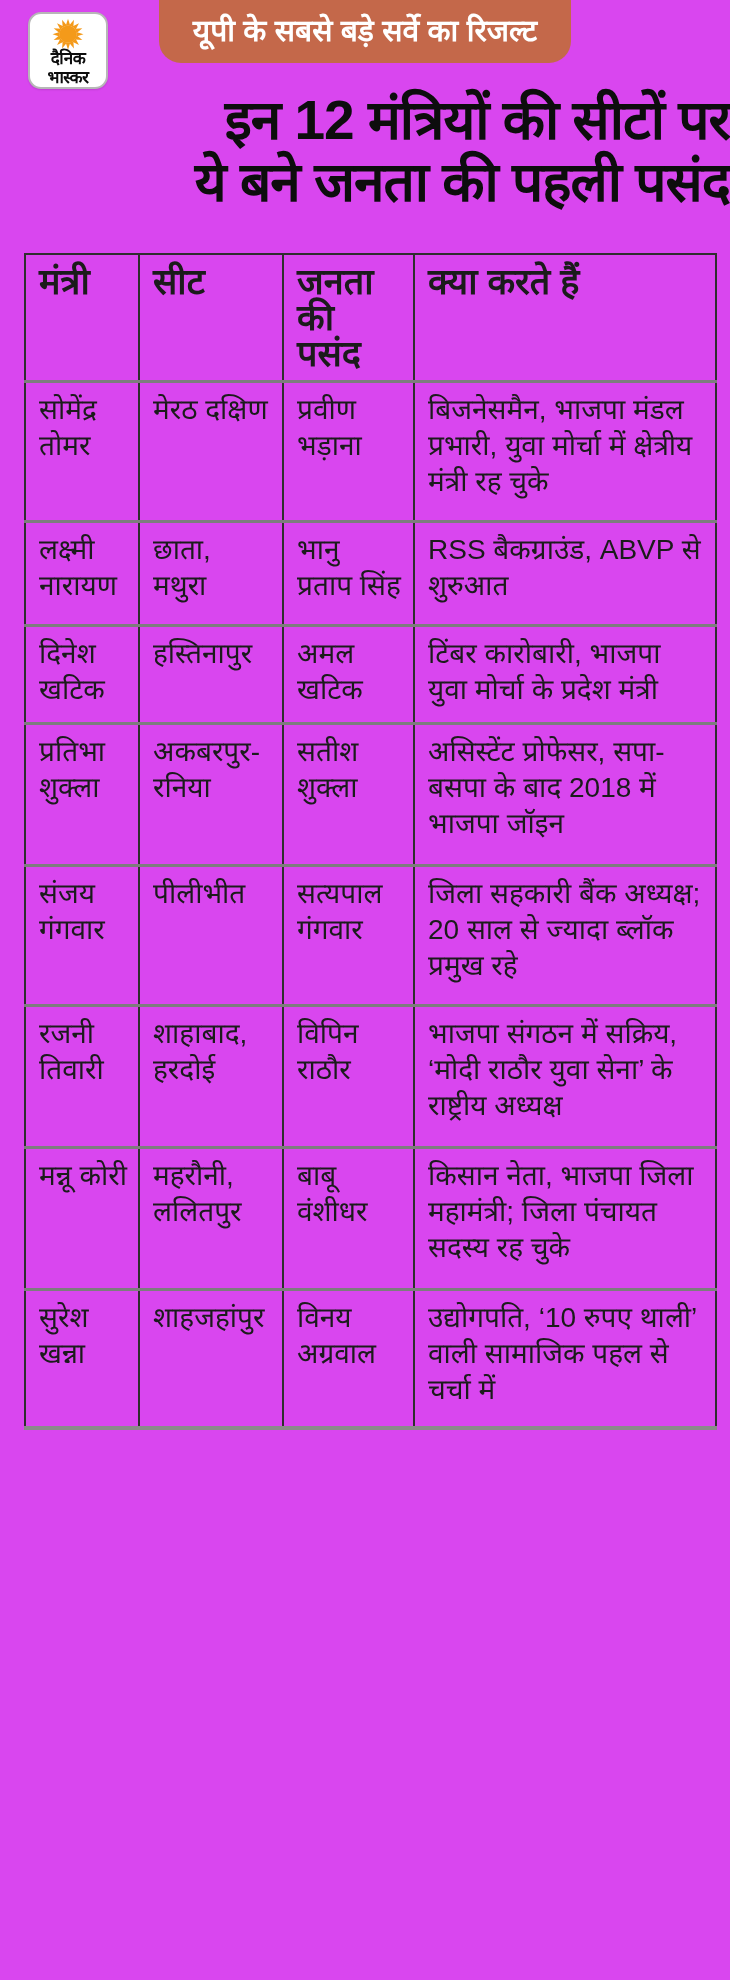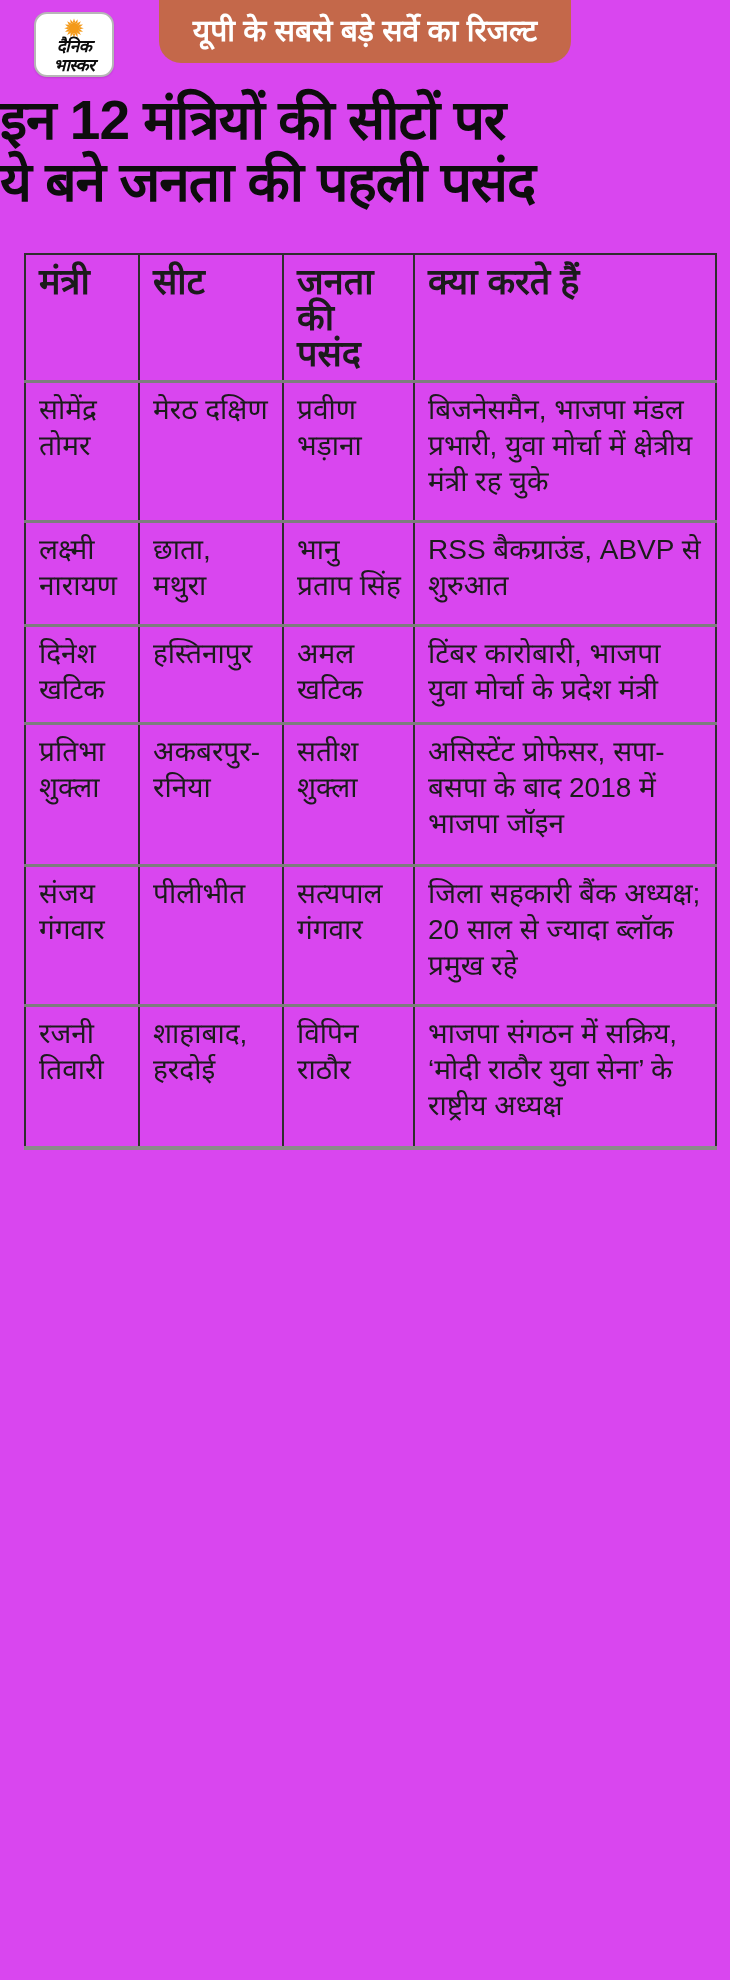--- a/index.html
+++ b/index.html
@@ -8,31 +8,30 @@
 
   
   .badge{
     width:fit-content;margin:0 auto;background:#c4684a;color:#ffffff;
     font-size:30px;font-weight:700;line-height:1;
     padding:16px 34px 17px;border-radius:0 0 22px 22px;text-align:center;
   }
 
   
   .logo{
-    position:absolute;left:34px;top:12px;width:80px;height:65px;
+    position:absolute;left:28px;top:12px;width:80px;height:77px;
     background:#ffffff;border:2px solid #b7b7b7;border-radius:13px;
     box-sizing:border-box;display:flex;flex-direction:column;align-items:center;
     box-shadow:0 1px 2px rgba(0,0,0,0.12);
-    font-style:italic;
   }
   .logo svg{margin-top:4px;}
   .logo-name{font-size:17px;line-height:1.08;font-weight:900;color:#0d0d0d;text-align:center;letter-spacing:-0.5px;}
 
   
-  .title{margin-top:26px;text-align:left;font-weight:900;color:#0d0d0d;
+  .title{margin-top:26px;text-align:right;font-weight:900;color:#0d0d0d;
     font-size:55px;line-height:62px;letter-spacing:-1px;}
 
   
   .table-wrap{margin:40px 15px 0 24px;}
   table{border-collapse:collapse;table-layout:fixed;width:691px;
     border:2px solid #2e2e2e;border-bottom:4px solid #8a8a8a;}
   th,td{
     border-left:2px solid #2e2e2e;vertical-align:top;text-align:left;
     padding:9px 11px 8px 13px;font-size:28px;line-height:36px;color:#1b1b1b;
     overflow:hidden;
@@ -144,17 +143,29 @@
           <td>पीलीभीत</td>
           <td>सत्यपाल गंगवार</td>
           <td>जिला सहकारी बैंक अध्यक्ष; 20 साल से ज्यादा ब्लॉक प्रमुख रहे</td>
         </tr>
         <tr>
           <td>रजनी तिवारी</td>
           <td>शाहाबाद, हरदोई</td>
           <td>विपिन राठौर</td>
           <td>भाजपा संगठन में सक्रिय, ‘मोदी राठौर युवा सेना’ के राष्ट्रीय अध्यक्ष</td>
         </tr>
+        <tr>
+          <td>मन्नू कोरी</td>
+          <td>महरौनी, ललितपुर</td>
+          <td>बाबू वंशीधर</td>
+          <td>किसान नेता, भाजपा जिला महामंत्री; जिला पंचायत सदस्य रह चुके</td>
+        </tr>
+        <tr>
+          <td>सुरेश खन्ना</td>
+          <td>शाहजहांपुर</td>
+          <td>विनय अग्रवाल</td>
+          <td>उद्योगपति, ‘10 रुपए थाली’ वाली सामाजिक पहल से चर्चा में</td>
+        </tr>
       </tbody>
     </table>
   </div>
 
 </div>
 
 </body></html>

